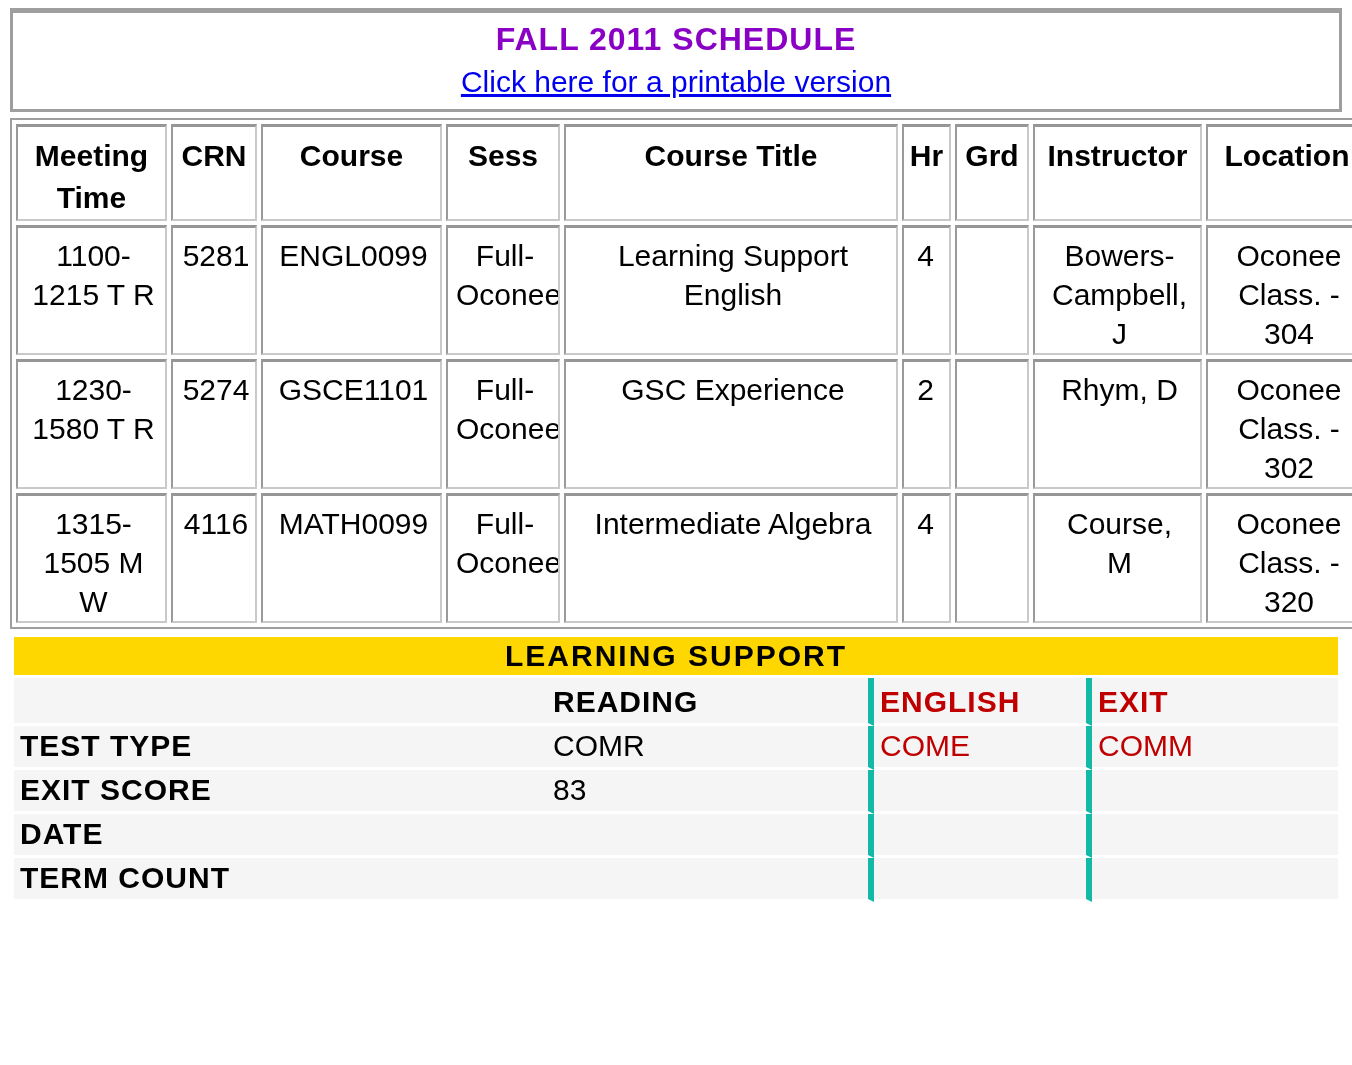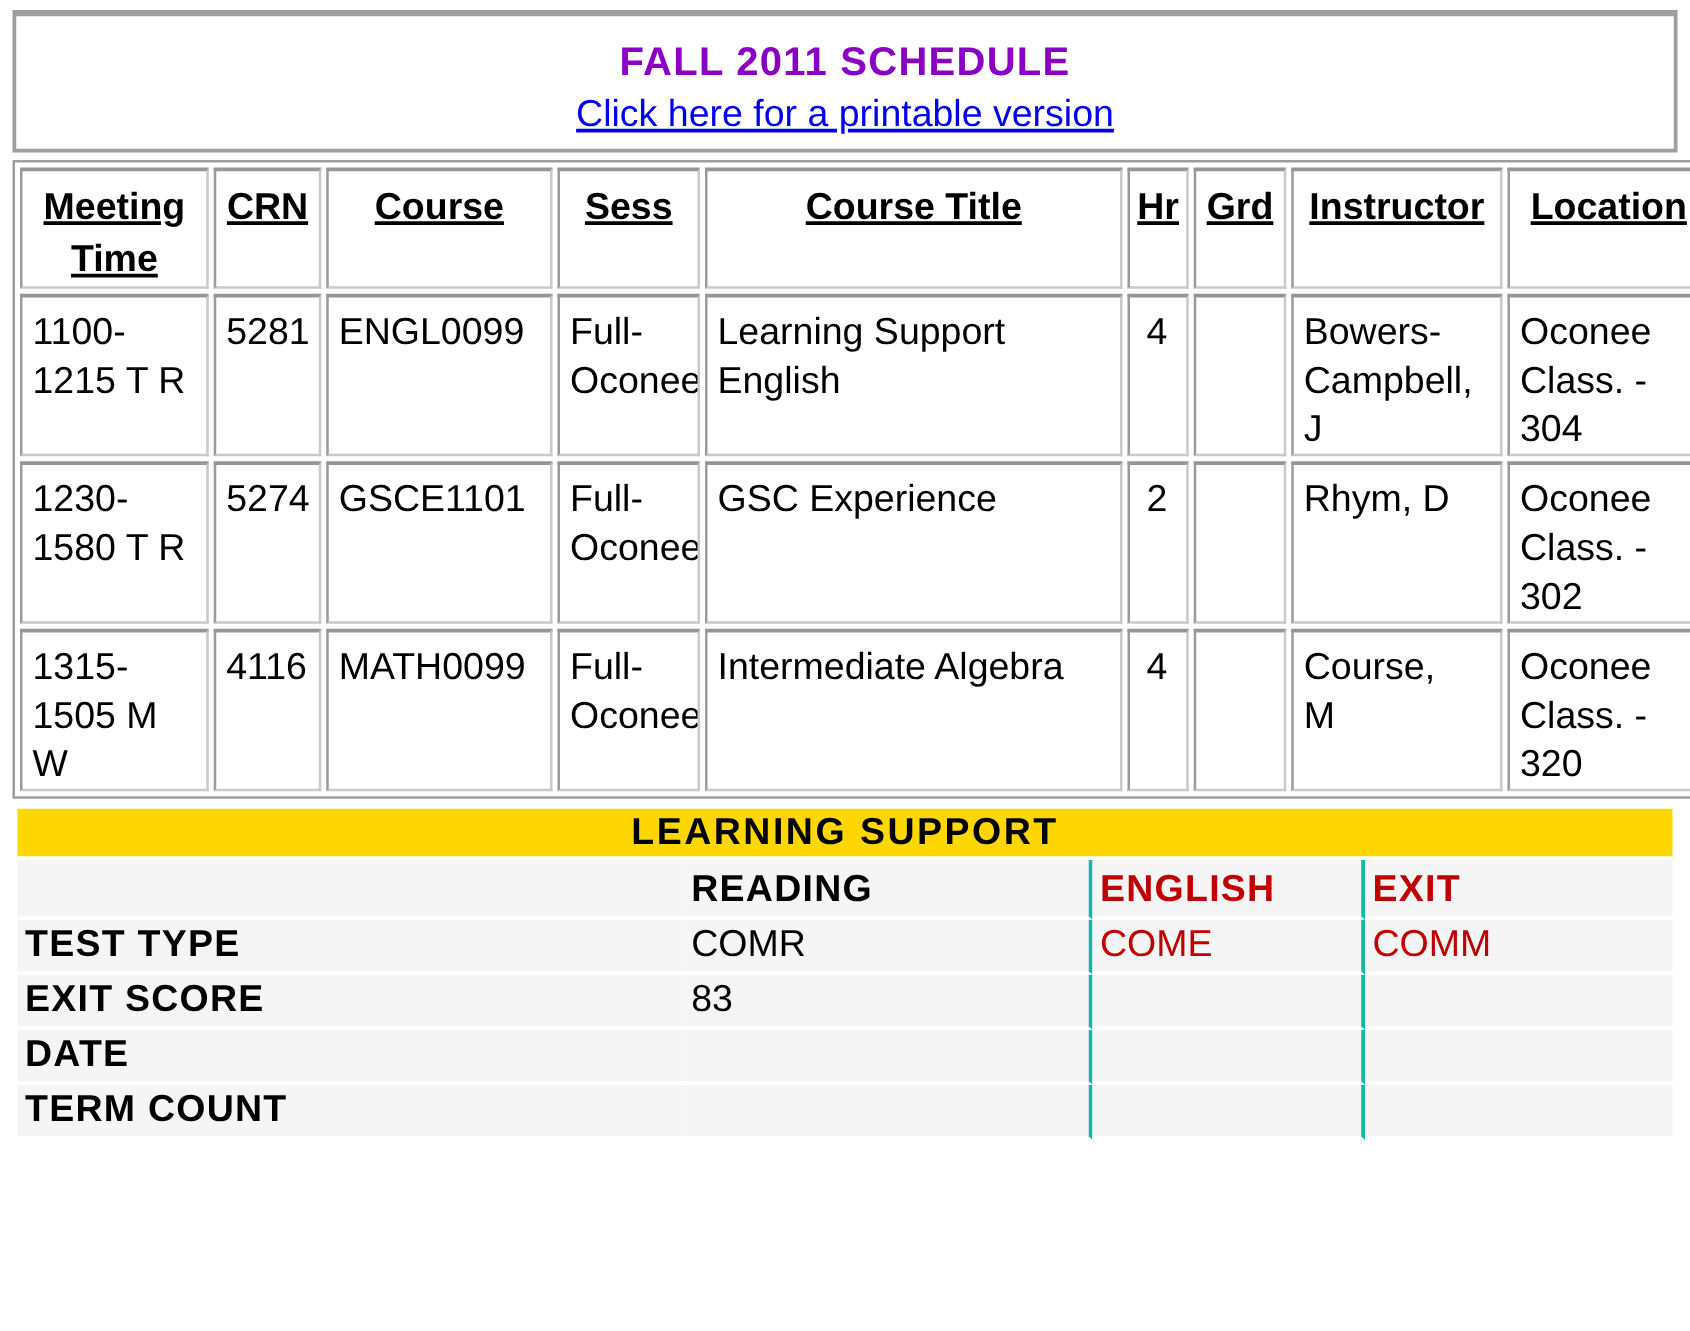--- a/index.html
+++ b/index.html
@@ -20,21 +20,21 @@
   .title-table {
     width: 1332px;
     border: 3px solid #9e9e9e;
     border-top-width: 5px;
     border-collapse: separate;
     border-spacing: 0;
   }
   .title-table td {
     text-align: center;
     height: 89px;
-    padding: 16px 0 4px 0;
+    padding: 6px 0 4px 0;
     vertical-align: middle;
     margin-left: 47px;
   }
   .page-title {
     color: var(--title_purple);
     font-size: 32px;
     font-weight: bold;
     letter-spacing: 1px;
     line-height: 40px;
   }
@@ -63,27 +63,27 @@
     overflow: hidden;
     background: #ffffff;
   }
   .sched th {
     height: 92px;
     font-size: 30px;
     font-weight: bold;
     text-align: center;
     padding: 8px 2px 0 2px;
     line-height: 42px;
-    text-decoration: underline;
   }
   .sched td {
     height: 126px;
     font-size: 30px;
     padding: 8px 4px 0 8px;
     line-height: 39px;
+    text-align: center;
   }
   .sched td.center { text-align: center; padding-left: 2px; }
 
   
   .ls {
     width: 1324px;
     margin: 8px 0 0 4px;
     border-collapse: separate;
     border-spacing: 0;
     table-layout: fixed;
@@ -102,21 +102,21 @@
     background: var(--banner_yellow);
     color: #000000;
     font-weight: bold;
     text-align: center;
     letter-spacing: 2px;
     padding: 0;
     line-height: 38px;
   }
   .ls tr.cols td { padding-top: 5px; font-weight: bold; letter-spacing: 1px; }
   .ls td.lbl { font-weight: bold; letter-spacing: 1px; }
-  .ls td.rd, .ls td.en { border-right: 3px solid #14b8a6; }
+  .ls td.rd, .ls td.en { border-right: 6px solid #14b8a6; }
   .ls .red { color: var(--alert_red); }
 </style>
 </head>
 <body>
 
 <div class="page">
 
   <table class="title-table">
     <tbody>
       <tr>

